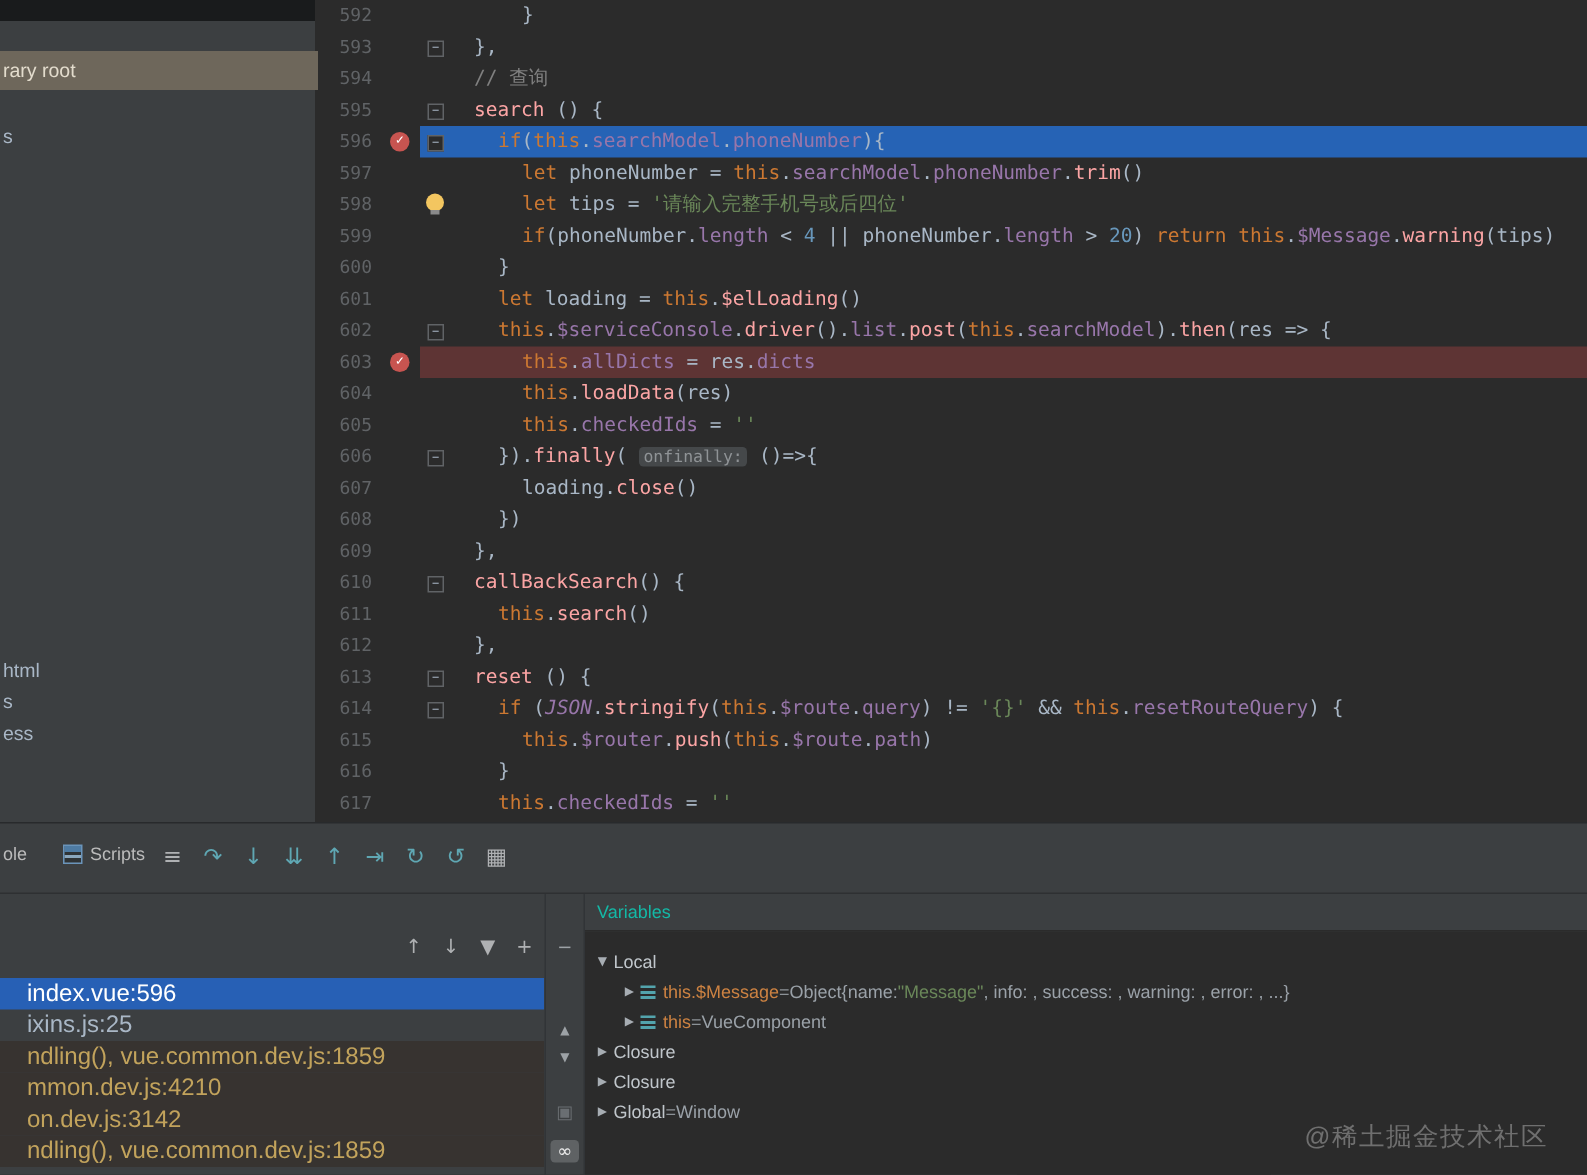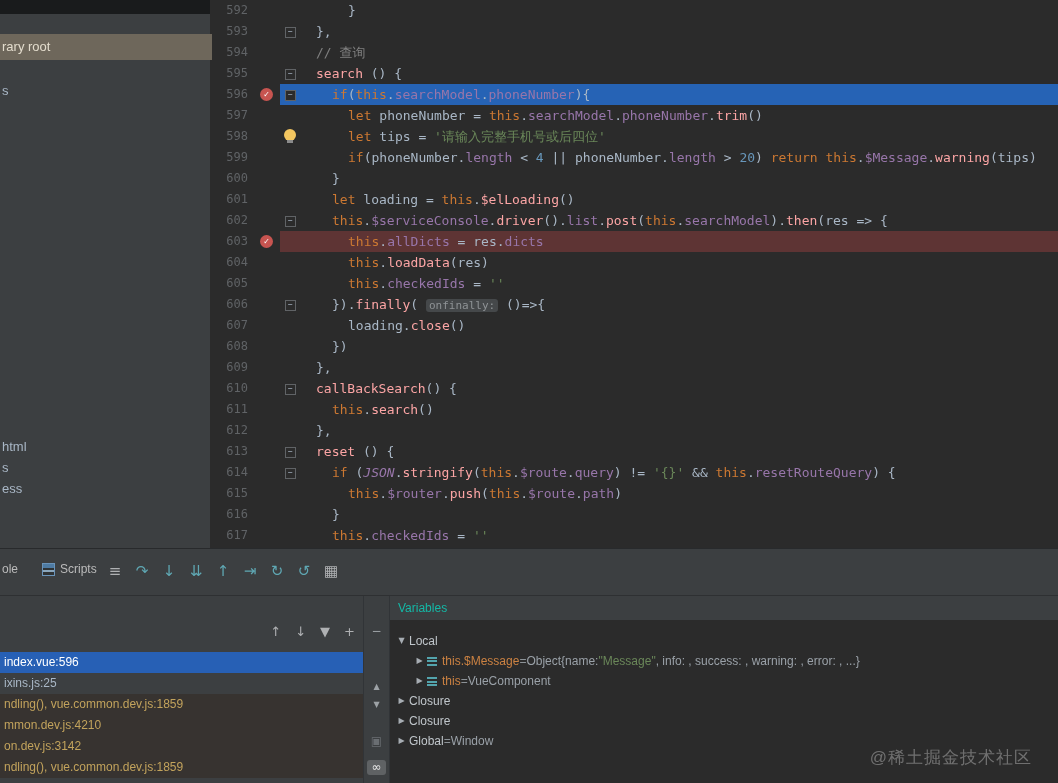--- a/index.html
+++ b/index.html
@@ -47,21 +47,21 @@
   .dbg-icon{display:inline-block;width:18px;text-align:center;font-size:15px;line-height:20px;
     font-family:"DejaVu Sans",sans-serif;}
   .dbg-icon.teal{color:#5fa7b3;}
   .dbg-icon.gray{color:#afb1b3;}
   .content{position:absolute;left:0;top:47px;right:0;bottom:0;display:flex;}
   
   .frames{position:relative;width:363px;flex:none;background:#3c3f41;overflow:hidden;}
   .frames-toolbar{position:absolute;top:28px;right:8px;display:flex;gap:14px;color:#afb1b3;}
   .ftb-icon{font-size:13px;font-family:"DejaVu Sans",sans-serif;}
   .frames-list{position:absolute;left:0;right:0;top:56px;}
-  .frame-row{height:21px;line-height:21px;font-size:12px;padding-left:4px;color:#a9b7c6;white-space:nowrap;}
+  .frame-row{height:21px;line-height:21px;font-size:16px;padding-left:18px;color:#a9b7c6;white-space:nowrap;}
   .frame-row.selected{background:#2760b5;color:#ffffff;}
   .frame-row.lib{background:#373330;color:#c2a35c;}
   
   .mini{position:relative;width:25px;flex:none;background:#3c3f41;
     border-left:1px solid #313437;border-right:1px solid #313437;}
   .mini-icon{position:absolute;left:0;width:25px;text-align:center;color:#9da2a6;
     font-size:12px;font-family:"DejaVu Sans",sans-serif;}
   .mini-icon.dim{color:#6a6e72;}
   .mini-icon.small{font-size:8px;}
   .mini-icon.boxed{left:3px;width:19px;height:15px;line-height:15px;background:#5f6264;

